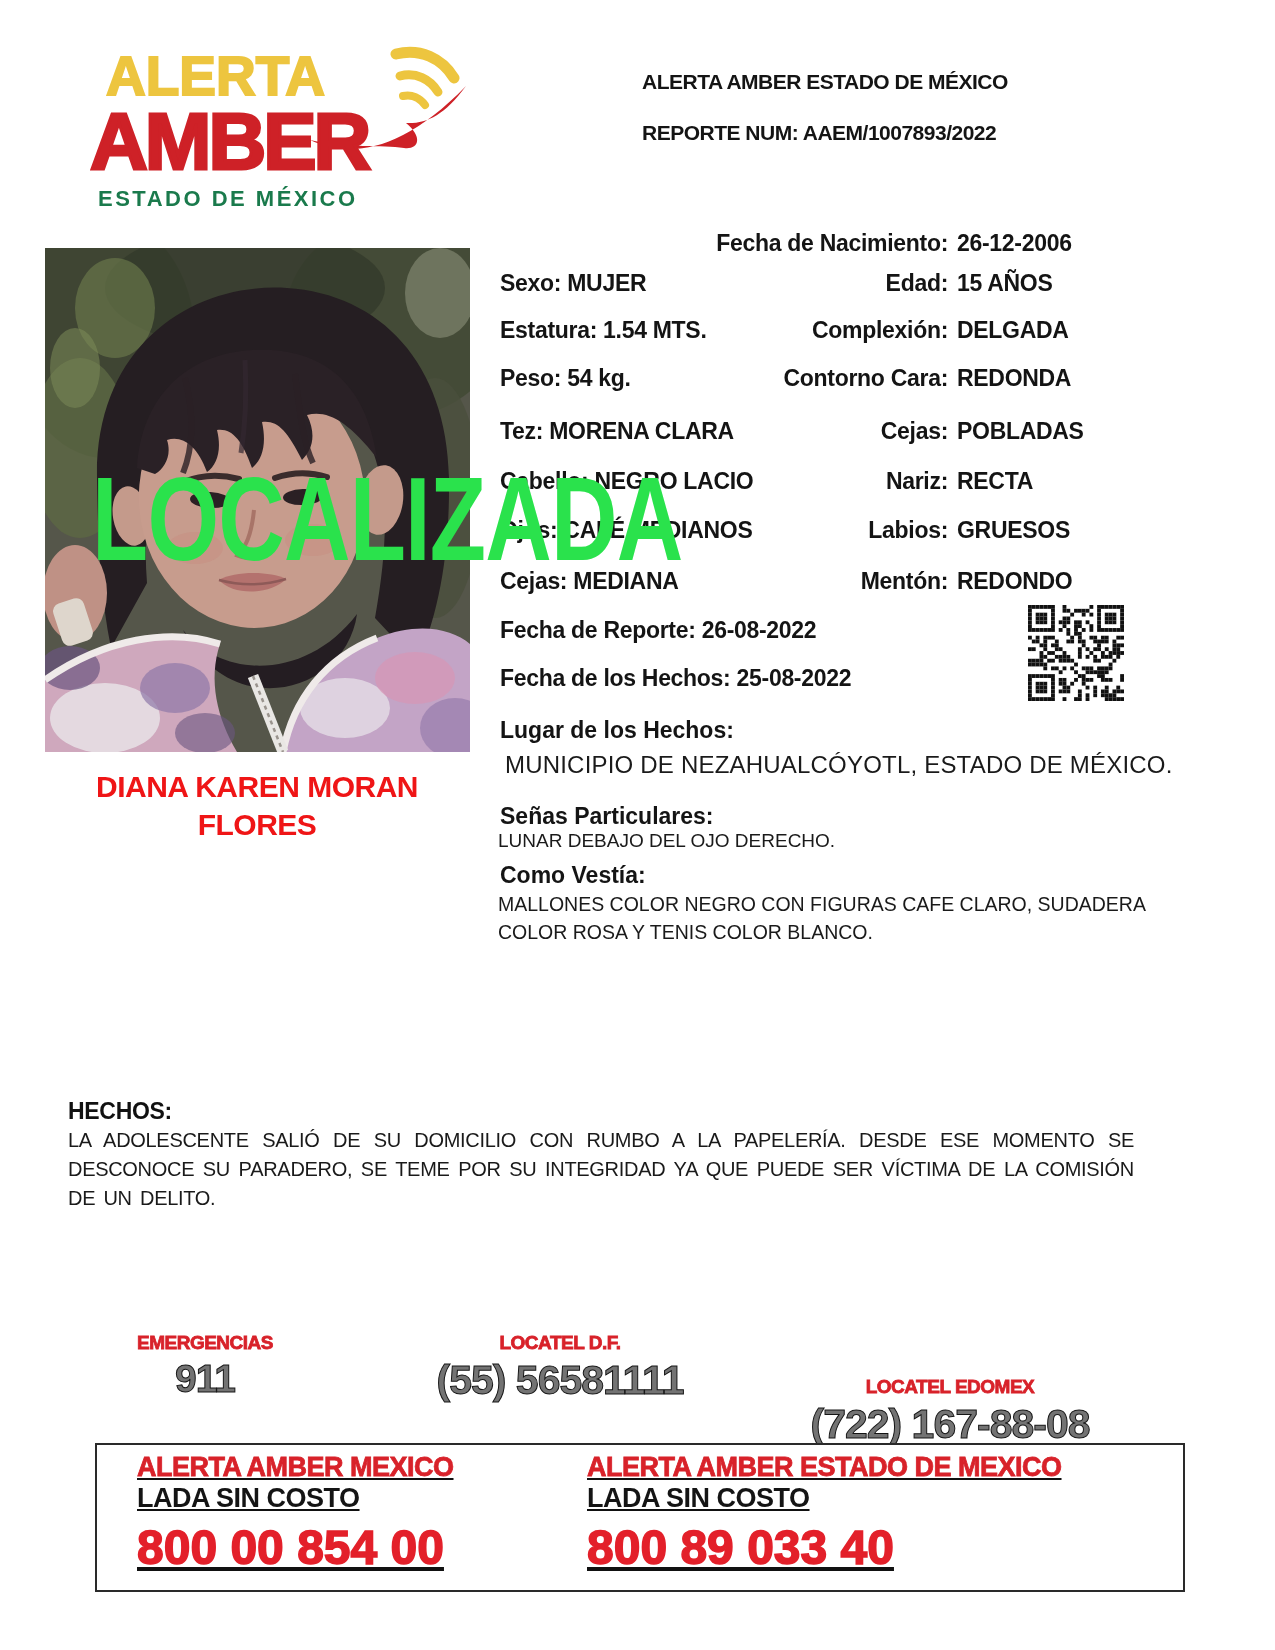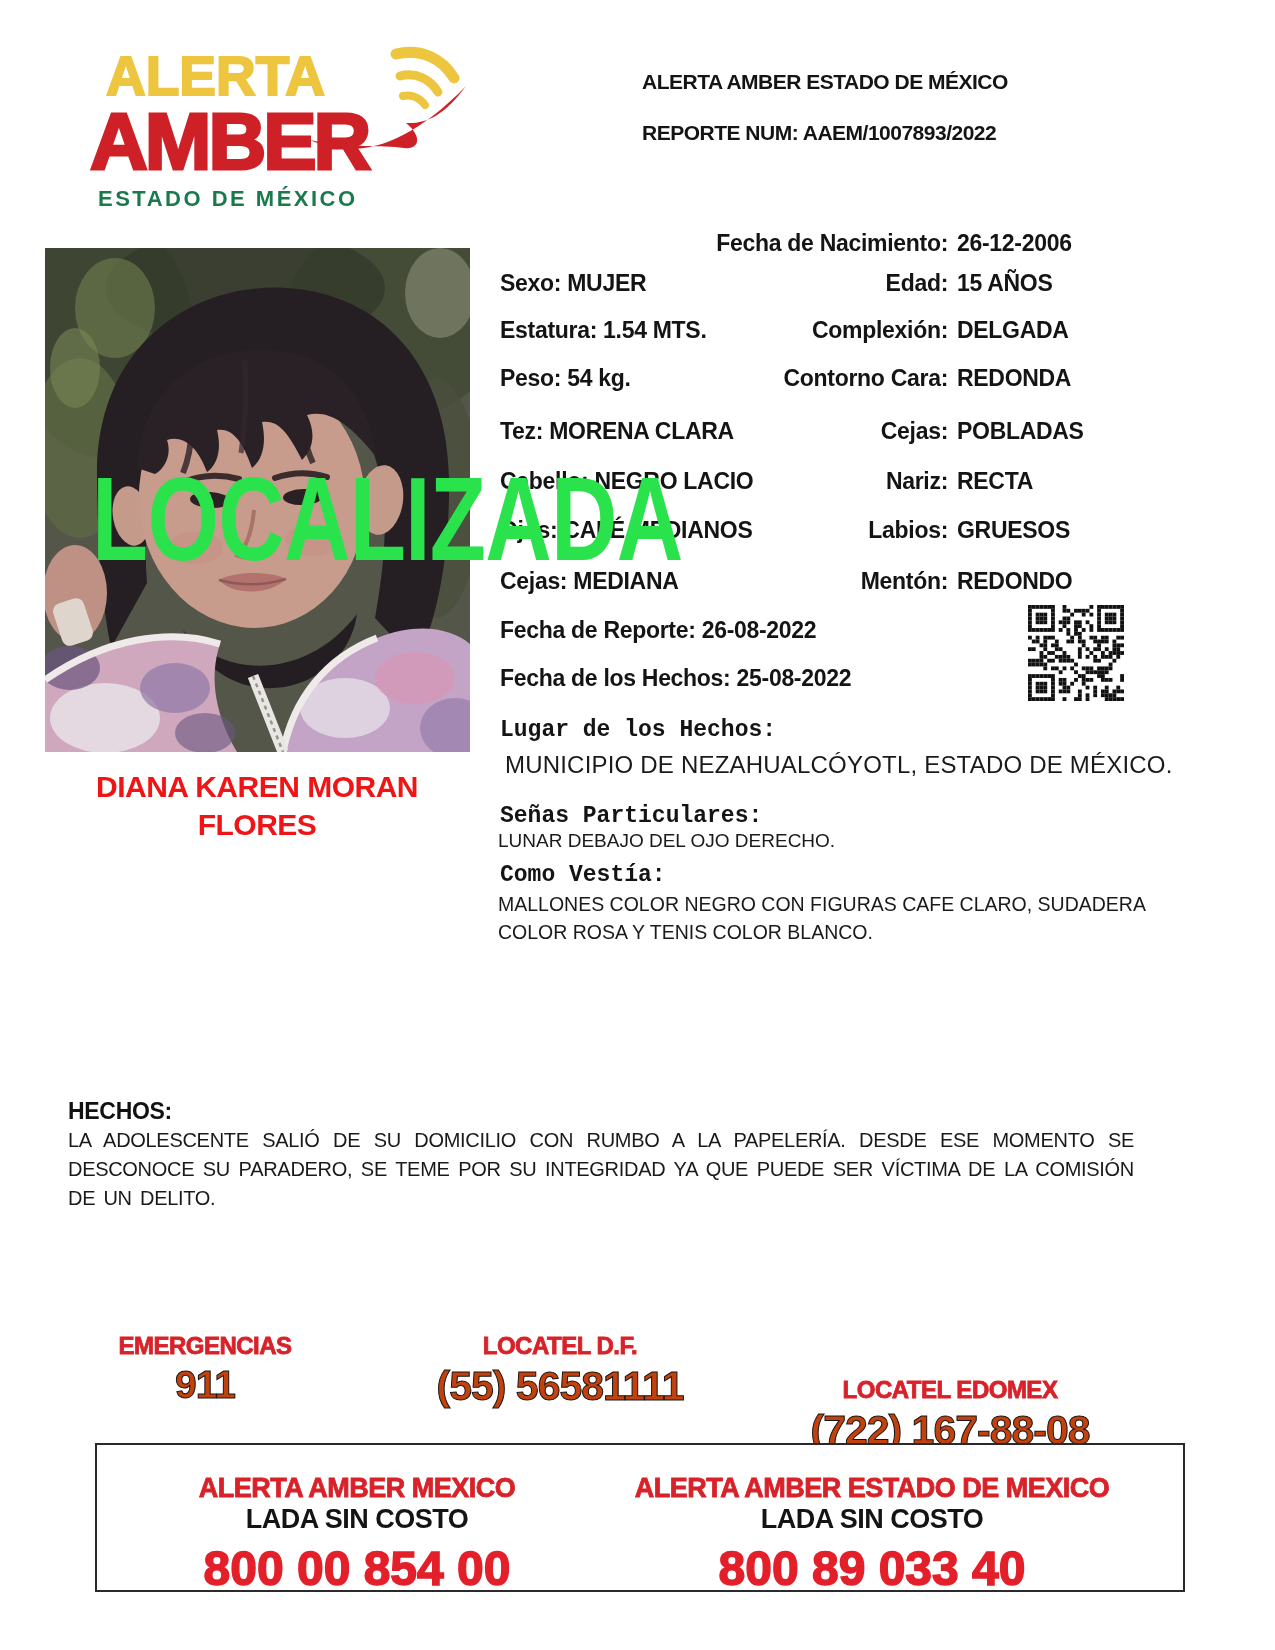--- a/index.html
+++ b/index.html
@@ -28,42 +28,42 @@
               transform-origin:left top;z-index:6;white-space:nowrap;}
   .name{left:47px;top:768px;width:420px;text-align:center;font-size:30px;
         font-weight:700;color:#EF1516;line-height:38px;letter-spacing:-0.5px;}
 
   
   .det{position:absolute;font-weight:700;font-size:23px;color:#141414;
        letter-spacing:-0.3px;white-space:nowrap;}
   .dl{left:500px;}
   .rl{left:618px;width:330px;text-align:right;}
   .rv{left:957px;}
-  .sec-label{position:absolute;left:500px;font-weight:700;font-size:23px;color:#141414;white-space:nowrap;font-family:Liberation Mono, monospace;}
+  .sec-label{position:absolute;left:500px;font-weight:700;font-size:23px;color:#141414;white-space:nowrap;}
   .sec-val{position:absolute;left:505px;font-weight:400;color:#1a1a1a;white-space:nowrap;}
   .val-lugar{font-size:24px;letter-spacing:0.2px;}
   .val-senas{left:498px;font-size:19px;letter-spacing:0px;}
   .val-vestia{left:498px;font-size:19.5px;width:676px;line-height:28px;white-space:normal;letter-spacing:0px;}
   .qr{left:1028px;top:604px;width:96px;height:98px;}
 
   
   .hechos-label{left:68px;top:1098px;font-size:23px;font-weight:700;letter-spacing:-0.3px;}
   .hechos-text{left:68px;top:1126px;width:1066px;font-size:20px;font-weight:400;
                line-height:29px;letter-spacing:-0.3px;word-spacing:3px;text-align:justify;color:#1a1a1a;}
 
   
   .em-col{position:absolute;top:1332px;width:380px;text-align:center;}
   .em-1{left:15px;} .em-2{left:370px;} .em-3{left:760px;margin-top:44px;}
-  .em-label{font-size:24px;font-weight:700;color:#D8222A;-webkit-text-stroke:0.8px #D8222A;letter-spacing:-0.5px;}
-  .em-number{font-size:41px;font-weight:700;color:#c2410c;-webkit-text-stroke:1px #141414;
+  .em-label{font-size:19px;font-weight:700;color:#D8222A;-webkit-text-stroke:0.8px #D8222A;letter-spacing:-0.5px;}
+  .em-number{font-size:41px;font-weight:700;color:#737373;-webkit-text-stroke:1px #141414;
              margin-top:3px;letter-spacing:-1px;}
 
   
   .fbox{left:95px;top:1443px;width:1086px;height:145px;border:2px solid #2a2a2a;background:#fff;}
-  .fb-col{position:absolute;top:28px;text-align:center;}
+  .fb-col{position:absolute;top:7px;text-align:left;text-decoration:underline;}
   .fb-c1{left:40px;width:440px;} .fb-c2{left:490px;width:570px;}
   .fb-title{font-size:27px;font-weight:700;color:#D8222A;-webkit-text-stroke:0.8px #D8222A;letter-spacing:-0.5px;}
   .fb-sub{font-size:27px;font-weight:700;color:#141414;letter-spacing:-0.5px;margin-top:0px;}
   .fb-num{font-size:48px;font-weight:700;color:#E3202A;-webkit-text-stroke:1.5px #E3202A;
           margin-top:6px;letter-spacing:0px;}
 </style>
 </head>
 <body>
 
 <div class="page">

